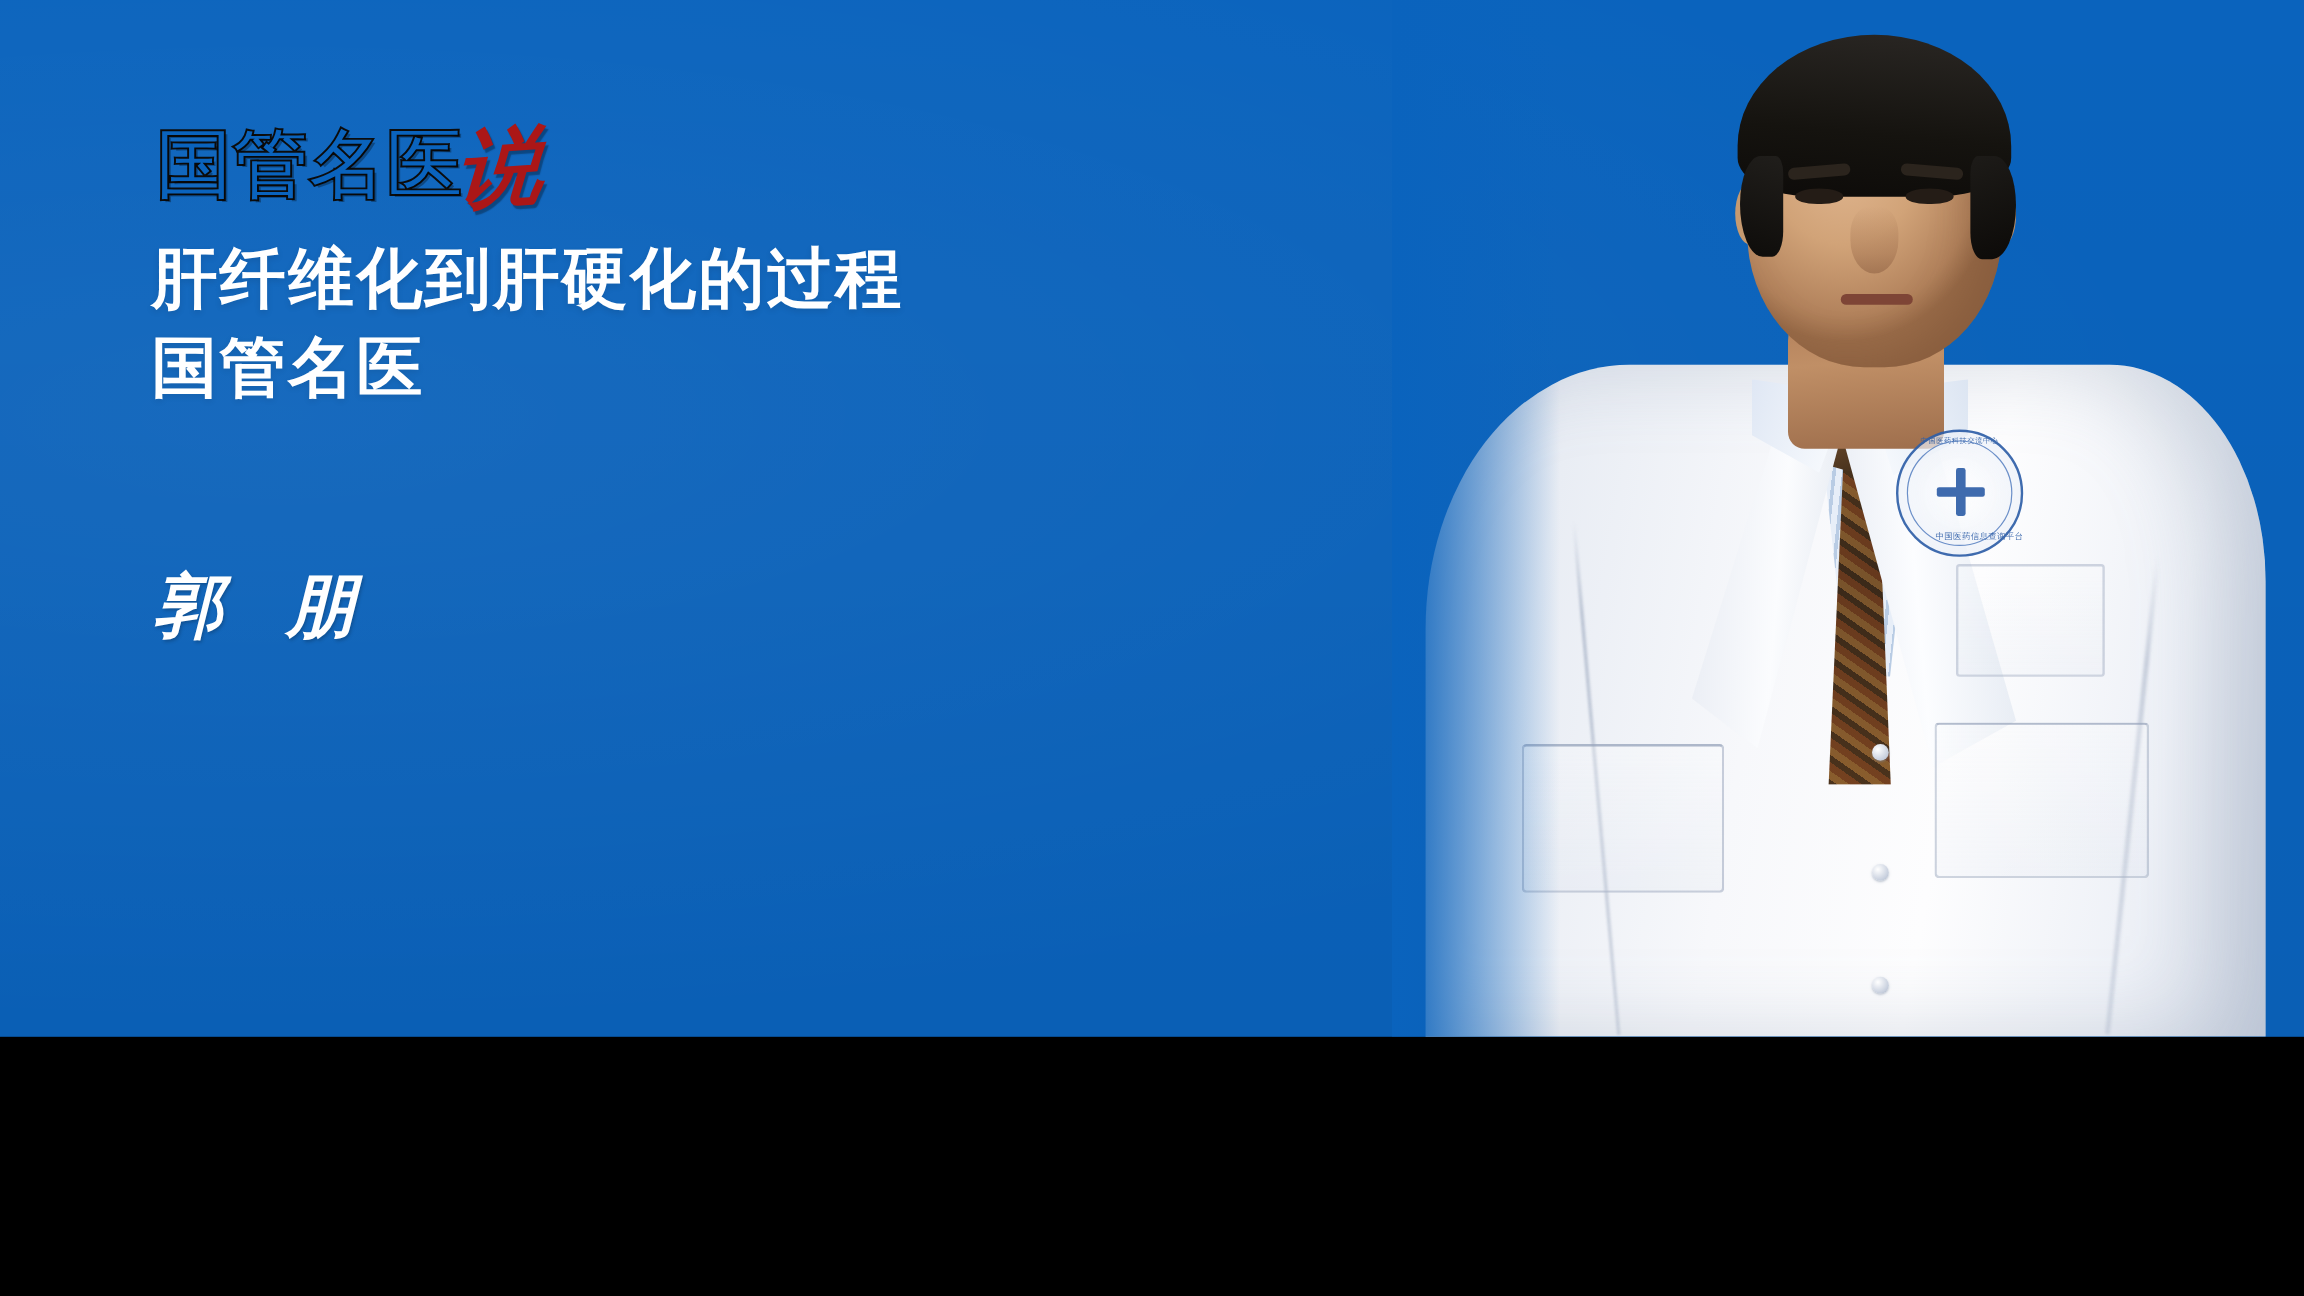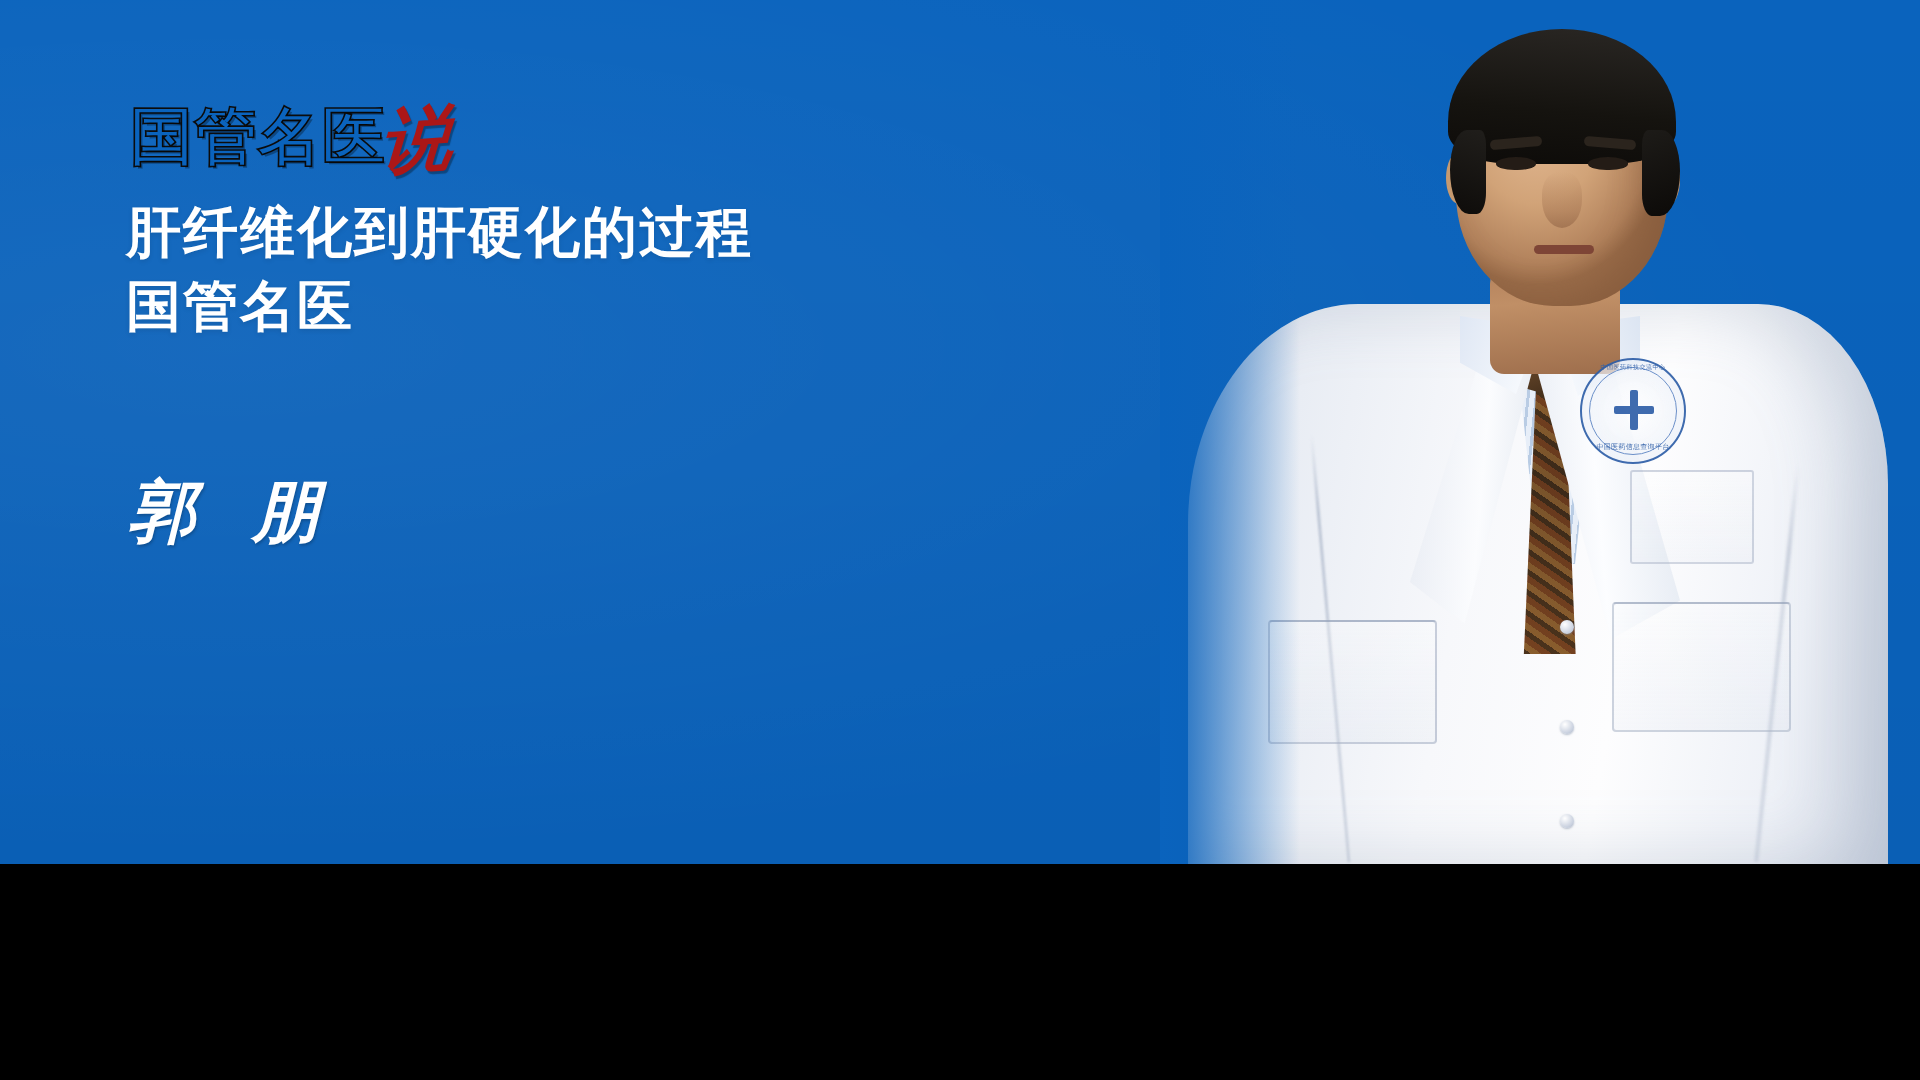--- a/index.html
+++ b/index.html
@@ -81,21 +81,21 @@
     text-shadow: 0 2px 5px rgba(0,0,0,.10);
     font-family: "DejaVu Sans", "Liberation Sans", sans-serif;
   }
 
   
   .speaker-name {
     position: absolute;
     left: 128px;
     top: 467px;
     color: #ffffff;
-    font-size: 68px;
+    font-size: 58px;
     font-weight: 700;
     letter-spacing: 16px;
     font-style: italic;
     font-family: "DejaVu Serif", "Liberation Serif", serif;
     text-shadow: 1px 2px 3px rgba(0,0,0,.22);
   }
 
   
   .credentials {
     position: absolute;
@@ -429,21 +429,21 @@
     text-align: center;
     font-size: 6px;
     color: #2f5fa8;
     letter-spacing: .5px;
     font-family: "DejaVu Sans", sans-serif;
   }
   .badge-sub-text {
     position: absolute;
     left: 0; right: 0;
     bottom: 12px;
-    text-align: center;
+    text-align: right;
     font-size: 7px;
     color: #2f5fa8;
     letter-spacing: .3px;
     font-family: "DejaVu Sans", sans-serif;
   }
 
   
   .portrait-blend {
     position: absolute;
     left: 0; top: 0;

